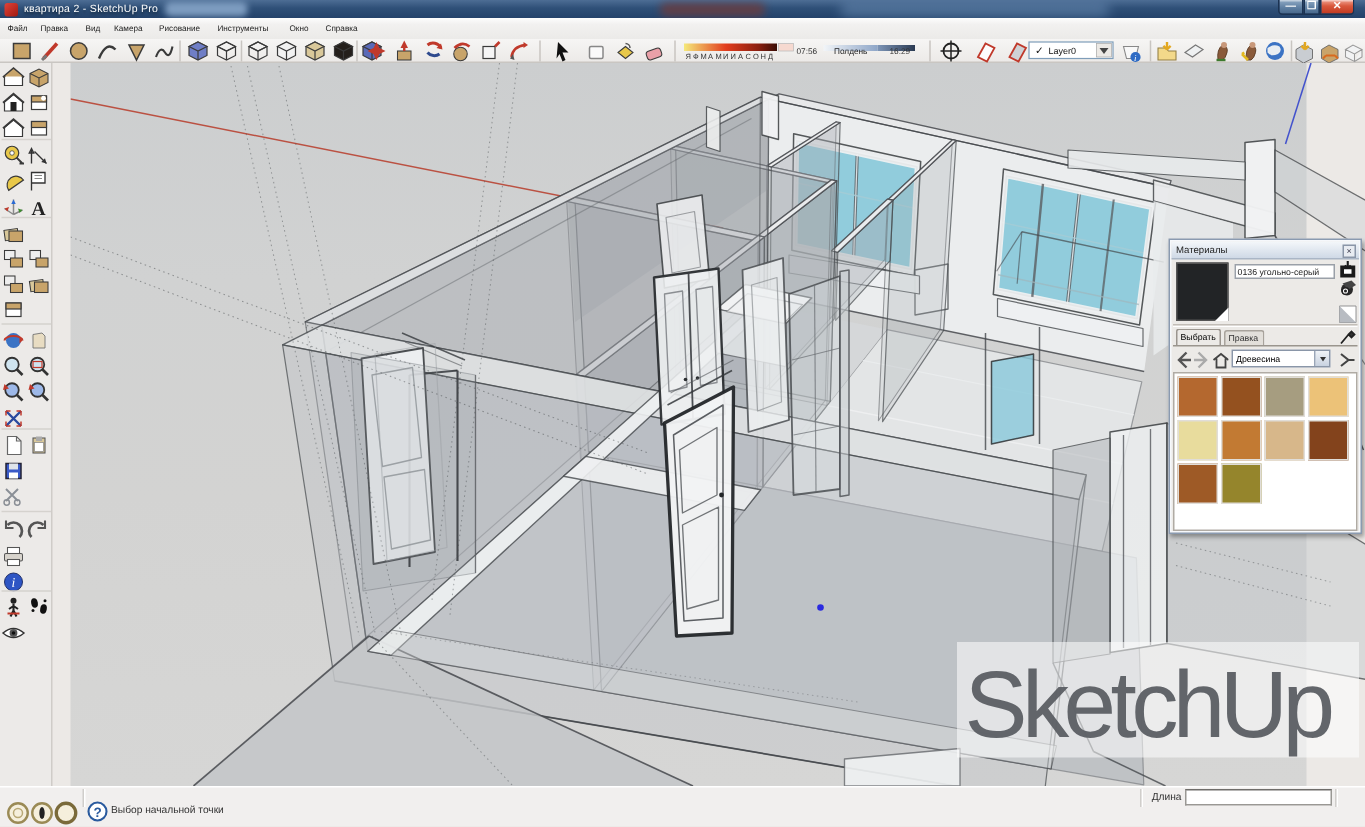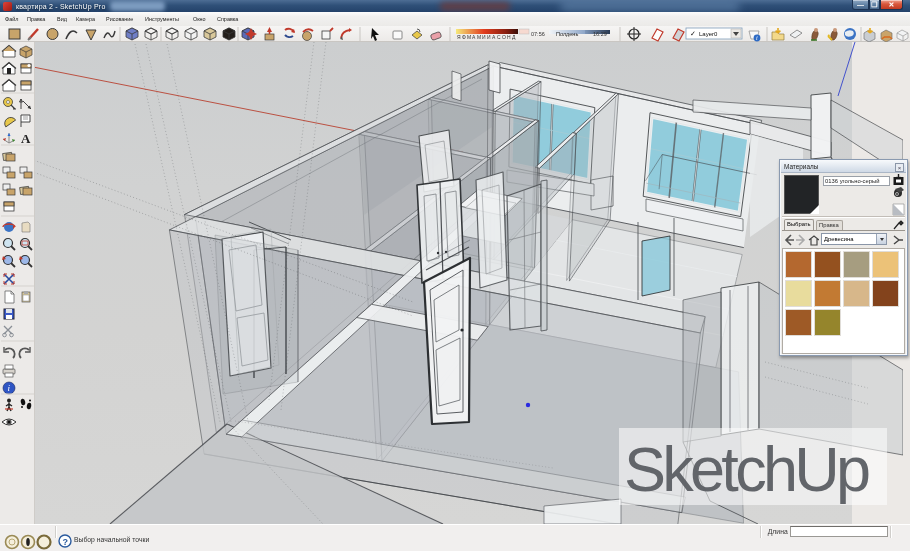--- a/index.html
+++ b/index.html
@@ -16,21 +16,21 @@
 #btncls{left:880px;width:23px;background:linear-gradient(180deg,#f0a391,#d9573c 45%,#c03a22);border-radius:0 0 3px 0}
 .winbtn span{display:block;text-align:center;font-size:7px;line-height:9px;color:#fff;font-weight:bold}
 
 #menu{left:0;top:12px;width:910px;height:14px;background:linear-gradient(180deg,#fdfdfd,#f2f1f0 30%,#ebeae8)}
 #menu span{position:absolute;top:4px;font-size:8px;color:#1b1b1b;transform:scale(.68);transform-origin:left top;white-space:nowrap}
 
 #tbar{left:0;top:26px;width:910px;height:16px;background:linear-gradient(180deg,#f6f5f4,#eceae8);border-bottom:1px solid #c9c6c2}
 
 #lbar{left:0;top:42px;width:35px;height:482px;background:#eceae8;border-right:1px solid #cfccc8}
 
-#vp{left:28px;top:42px;width:824px;height:482px;background:linear-gradient(180deg,#cccecf 0%,#d1d2d2 30%,#d3d3d2 60%,#d6d6d5 100%)}
+#vp{left:47px;top:42px;width:824px;height:482px;background:linear-gradient(180deg,#cccecf 0%,#d1d2d2 30%,#d3d3d2 60%,#d6d6d5 100%)}
 
 #sbar{left:0;top:524px;width:910px;height:27px;background:#f1efee;border-top:1px solid #fff}
 #stext{position:absolute;left:74px;top:11px;font-size:8px;color:#333;transform:scale(.85);transform-origin:left top}
 #dl{position:absolute;left:766px;top:2px;font-size:8px;color:#333;transform:scale(.85)}
 #dlbox{position:absolute;left:790px;top:1px;width:98px;height:11px;background:#fff;border:1px solid #9a9894;border-top-color:#6f6d6a}
 .vsep{position:absolute;top:1px;width:1px;height:12px;background:#d0cecb;box-shadow:1px 0 0 #fff}
 </style></head><body>
 
 <div class="abs" id="vp">
 <svg width="875" height="482" viewBox="35 42 875 482">

